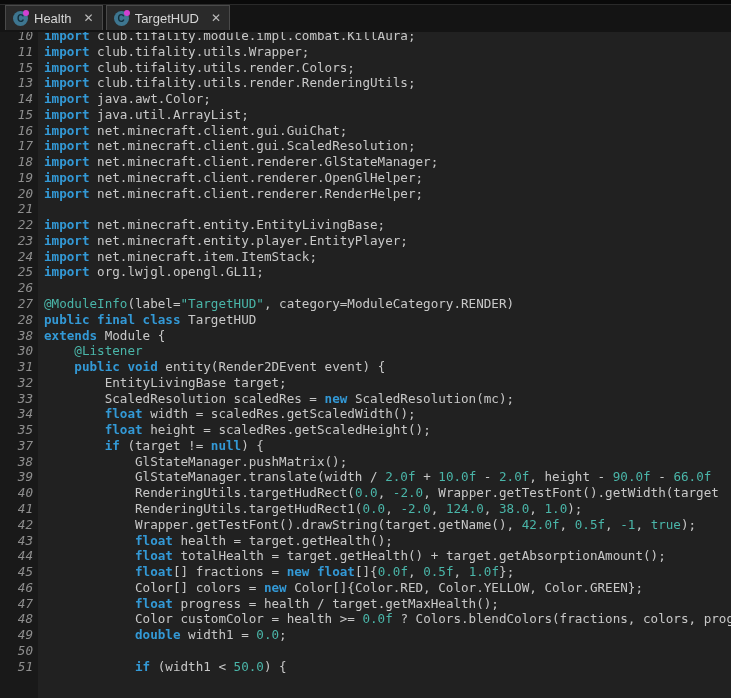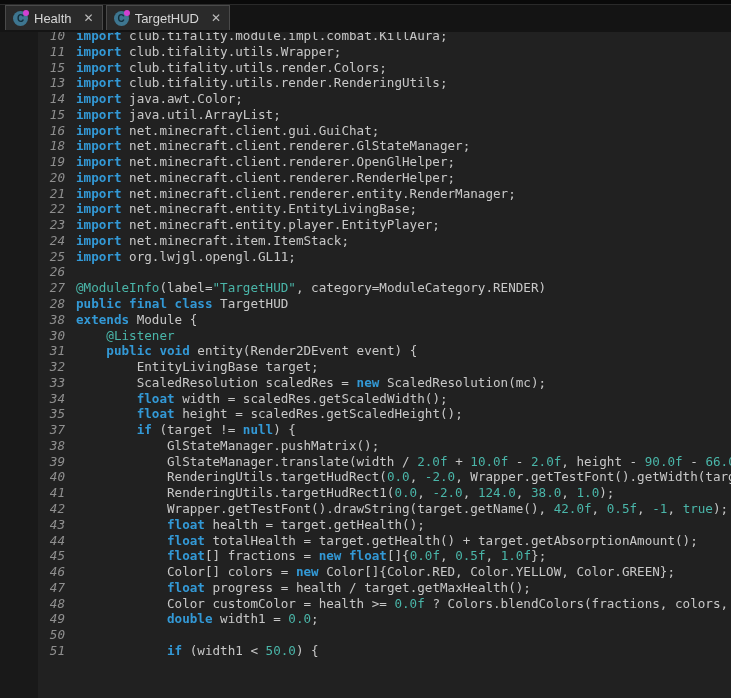--- a/index.html
+++ b/index.html
@@ -22,21 +22,21 @@
   .tab-close{font-size:12px;color:#bdbdbd;margin-left:6px;line-height:1;}
   .class-icon{position:relative;width:15px;height:15px;flex:0 0 15px;}
   .class-icon .circ{position:absolute;inset:0;border-radius:50%;background:var(--icon-circle,#3E7690);
        display:flex;align-items:center;justify-content:center;
        font-family:"Liberation Sans",sans-serif;font-size:10px;font-weight:bold;color:rgba(10,35,46,.85);}
   .class-icon .dot{position:absolute;top:-1px;right:-1px;width:6px;height:6px;border-radius:50%;background:var(--icon-dot,#D240D2);}
 
   
   .editor{position:relative;flex:1;background:var(--code-bg);overflow:hidden;}
   .gutter-strip{position:absolute;left:0;top:0;bottom:0;width:38px;background:var(--gutter-bg);}
-  .code-lines{position:relative;margin-top:-4px;padding-left:32px;}
+  .code-lines{position:relative;margin-top:-4px;}
   .row{display:flex;height:15.78px;line-height:15.78px;font-size:12.6px;white-space:pre;}
   .ln{width:38px;flex:0 0 38px;text-align:right;padding-right:5px;color:var(--lnum);font-style:italic;}
   .codetext{padding-left:6px;color:var(--plain);}
   .tok-k{color:var(--kw);font-weight:bold;}
   .tok-t{color:var(--lit);}
   .tok-p{color:var(--plain);}
 </style>
 </head>
 <body>
 
@@ -70,24 +70,25 @@
   <div class="editor">
     <div class="gutter-strip"></div>
     <div class="code-lines">
         <div class="row"><span class="ln">10</span><span class="codetext"><span class="tok-k">import</span><span class="tok-p"> club.tifality.module.impl.combat.KillAura;</span></span></div>
         <div class="row"><span class="ln">11</span><span class="codetext"><span class="tok-k">import</span><span class="tok-p"> club.tifality.utils.Wrapper;</span></span></div>
         <div class="row"><span class="ln">15</span><span class="codetext"><span class="tok-k">import</span><span class="tok-p"> club.tifality.utils.render.Colors;</span></span></div>
         <div class="row"><span class="ln">13</span><span class="codetext"><span class="tok-k">import</span><span class="tok-p"> club.tifality.utils.render.RenderingUtils;</span></span></div>
         <div class="row"><span class="ln">14</span><span class="codetext"><span class="tok-k">import</span><span class="tok-p"> java.awt.Color;</span></span></div>
         <div class="row"><span class="ln">15</span><span class="codetext"><span class="tok-k">import</span><span class="tok-p"> java.util.ArrayList;</span></span></div>
         <div class="row"><span class="ln">16</span><span class="codetext"><span class="tok-k">import</span><span class="tok-p"> net.minecraft.client.gui.GuiChat;</span></span></div>
+        <div class="row"><span class="ln">17</span><span class="codetext"><span class="tok-k">import</span><span class="tok-p"> net.minecraft.client.gui.ScaledResolution;</span></span></div>
         <div class="row"><span class="ln">18</span><span class="codetext"><span class="tok-k">import</span><span class="tok-p"> net.minecraft.client.renderer.GlStateManager;</span></span></div>
         <div class="row"><span class="ln">19</span><span class="codetext"><span class="tok-k">import</span><span class="tok-p"> net.minecraft.client.renderer.OpenGlHelper;</span></span></div>
         <div class="row"><span class="ln">20</span><span class="codetext"><span class="tok-k">import</span><span class="tok-p"> net.minecraft.client.renderer.RenderHelper;</span></span></div>
-        <div class="row"><span class="ln">21</span><span class="codetext"><span class="tok-k">import</span><span class="tok-p"> net.minecraft.client.renderer.entity.RenderManager;</span></span></div>
+        <div class="row"><span class="ln">21</span></div>
         <div class="row"><span class="ln">22</span><span class="codetext"><span class="tok-k">import</span><span class="tok-p"> net.minecraft.entity.EntityLivingBase;</span></span></div>
         <div class="row"><span class="ln">23</span><span class="codetext"><span class="tok-k">import</span><span class="tok-p"> net.minecraft.entity.player.EntityPlayer;</span></span></div>
         <div class="row"><span class="ln">24</span><span class="codetext"><span class="tok-k">import</span><span class="tok-p"> net.minecraft.item.ItemStack;</span></span></div>
         <div class="row"><span class="ln">25</span><span class="codetext"><span class="tok-k">import</span><span class="tok-p"> org.lwjgl.opengl.GL11;</span></span></div>
         <div class="row"><span class="ln">26</span><span class="codetext"></span></div>
         <div class="row"><span class="ln">27</span><span class="codetext"><span class="tok-t">@ModuleInfo</span><span class="tok-p">(label=</span><span class="tok-t">"TargetHUD"</span><span class="tok-p">, category=ModuleCategory.RENDER)</span></span></div>
         <div class="row"><span class="ln">28</span><span class="codetext"><span class="tok-k">public</span><span class="tok-p"> </span><span class="tok-k">final</span><span class="tok-p"> </span><span class="tok-k">class</span><span class="tok-p"> TargetHUD</span></span></div>
         <div class="row"><span class="ln">38</span><span class="codetext"><span class="tok-k">extends</span><span class="tok-p"> Module {</span></span></div>
         <div class="row"><span class="ln">30</span><span class="codetext"><span class="tok-p">    </span><span class="tok-t">@Listener</span></span></div>
         <div class="row"><span class="ln">31</span><span class="codetext"><span class="tok-p">    </span><span class="tok-k">public</span><span class="tok-p"> </span><span class="tok-k">void</span><span class="tok-p"> entity(Render2DEvent event) {</span></span></div>

